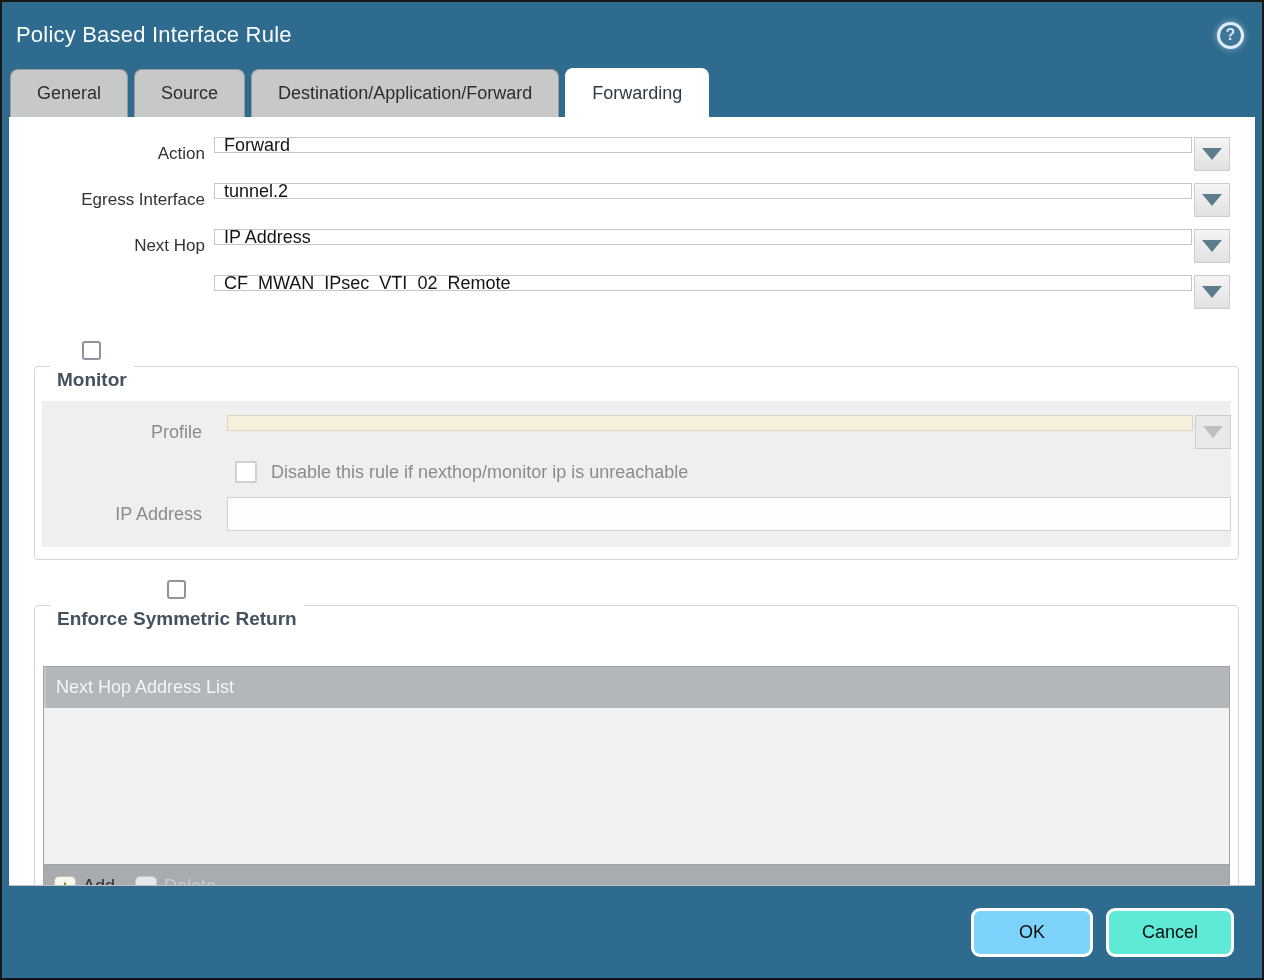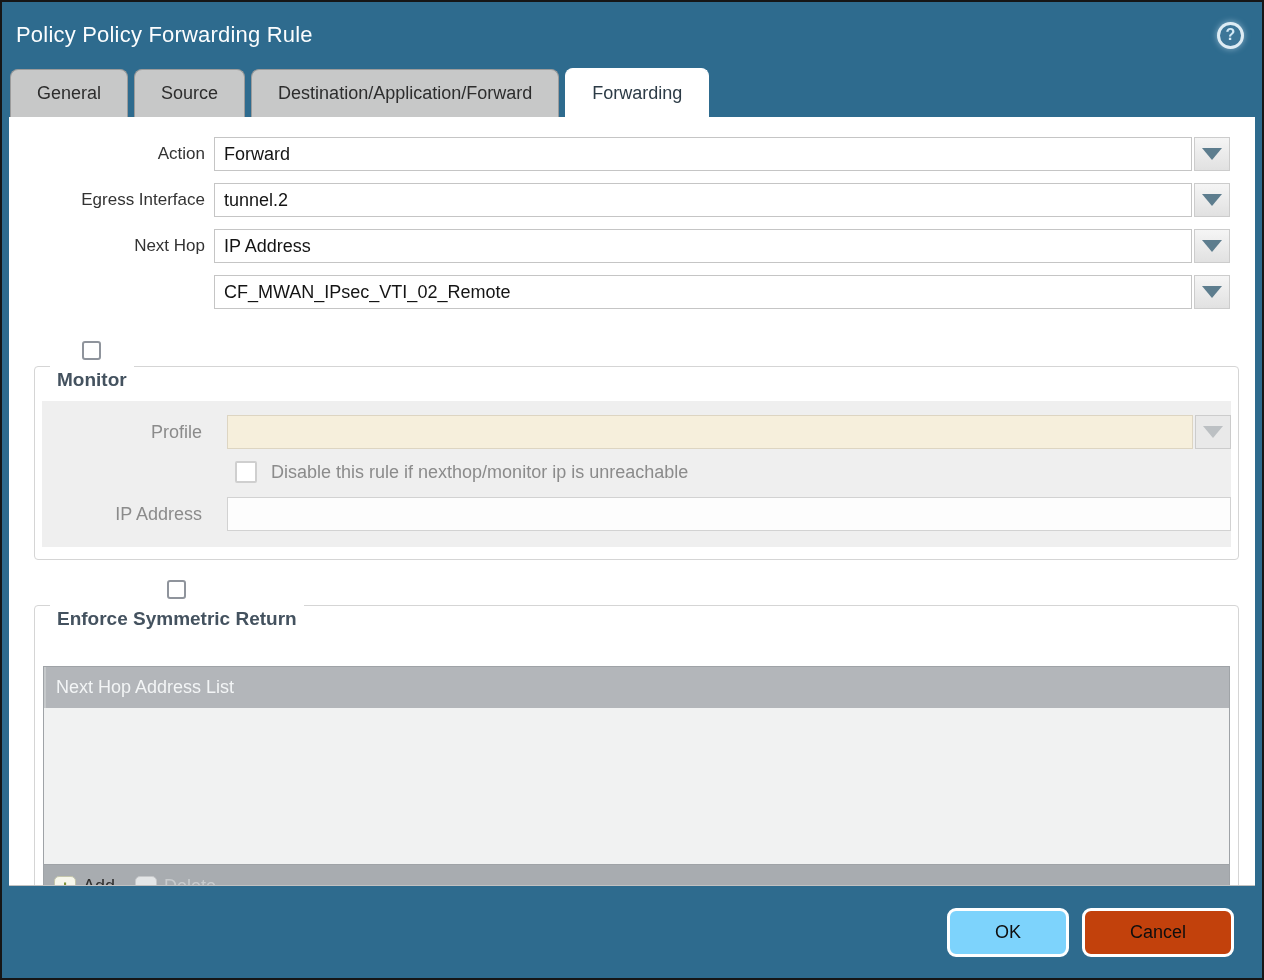--- a/index.html
+++ b/index.html
@@ -44,21 +44,21 @@
     border-bottom:1px solid #c2c2c2;
     padding:20px 16px 0 0; overflow:hidden;
   }
   .form-row { display:flex; align-items:center; margin:0 9px 12px 0; }
   .form-label {
     width:205px; text-align:right; padding-right:9px;
     font-size:17px; color:#333333; flex:none;
   }
   .field { flex:1; display:flex; align-items:stretch; }
   .combo-input {
-    flex:1; height:34px; border:1px solid #c5c5c5; background:#fff;
+    flex:1; height:16px; border:1px solid #c5c5c5; background:#fff;
     display:flex; align-items:center; padding:0 9px;
     font-size:18px; color:#141414; white-space:nowrap; overflow:hidden;
   }
   .dd-btn {
     width:36px; height:34px; margin-left:2px; flex:none;
     background:linear-gradient(#f5f5f5,#e1e1e1);
     border:1px solid #cccccc; cursor:pointer;
     display:flex; align-items:center; justify-content:center;
   }
   .tri {
@@ -128,30 +128,30 @@
     height:92px; display:flex; align-items:center; justify-content:flex-end;
     gap:13px; padding-right:28px;
   }
   .btn {
     height:49px; border:3px solid #ffffff; border-radius:9px;
     font-size:18px; color:#0e0e0e; cursor:pointer;
     display:flex; align-items:center; justify-content:center;
     font-family:"Liberation Sans", sans-serif;
   }
   .btn-ok { width:122px; background:#7dd3fc; }
-  .btn-cancel { width:152px; background:#c2410c; }
+  .btn-cancel { width:128px; background:#5eead4; }
   .spacer { height:20px; }
 </style>
 </head>
 <body>
 
 <div class="dialog">
 
   <div class="titlebar">
-    <div class="title">Policy Policy Forwarding Rule</div>
+    <div class="title">Policy Based Interface Rule</div>
     <div class="help-btn">?</div>
   </div>
 
   <div class="tabstrip">
     <div class="tab">General</div>
     <div class="tab">Source</div>
     <div class="tab">Destination/Application/Forward</div>
     <div class="tab active">Forwarding</div>
   </div>
 

